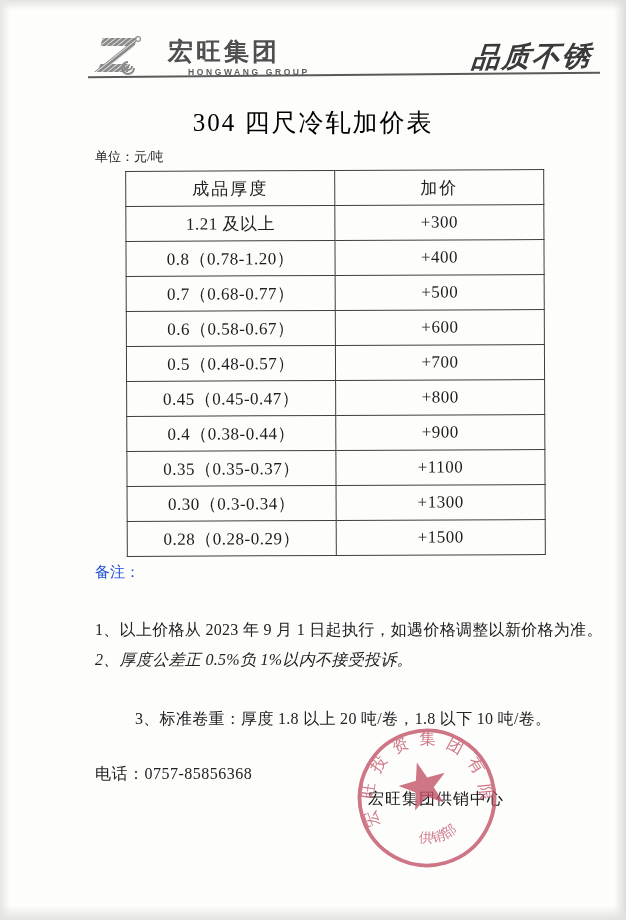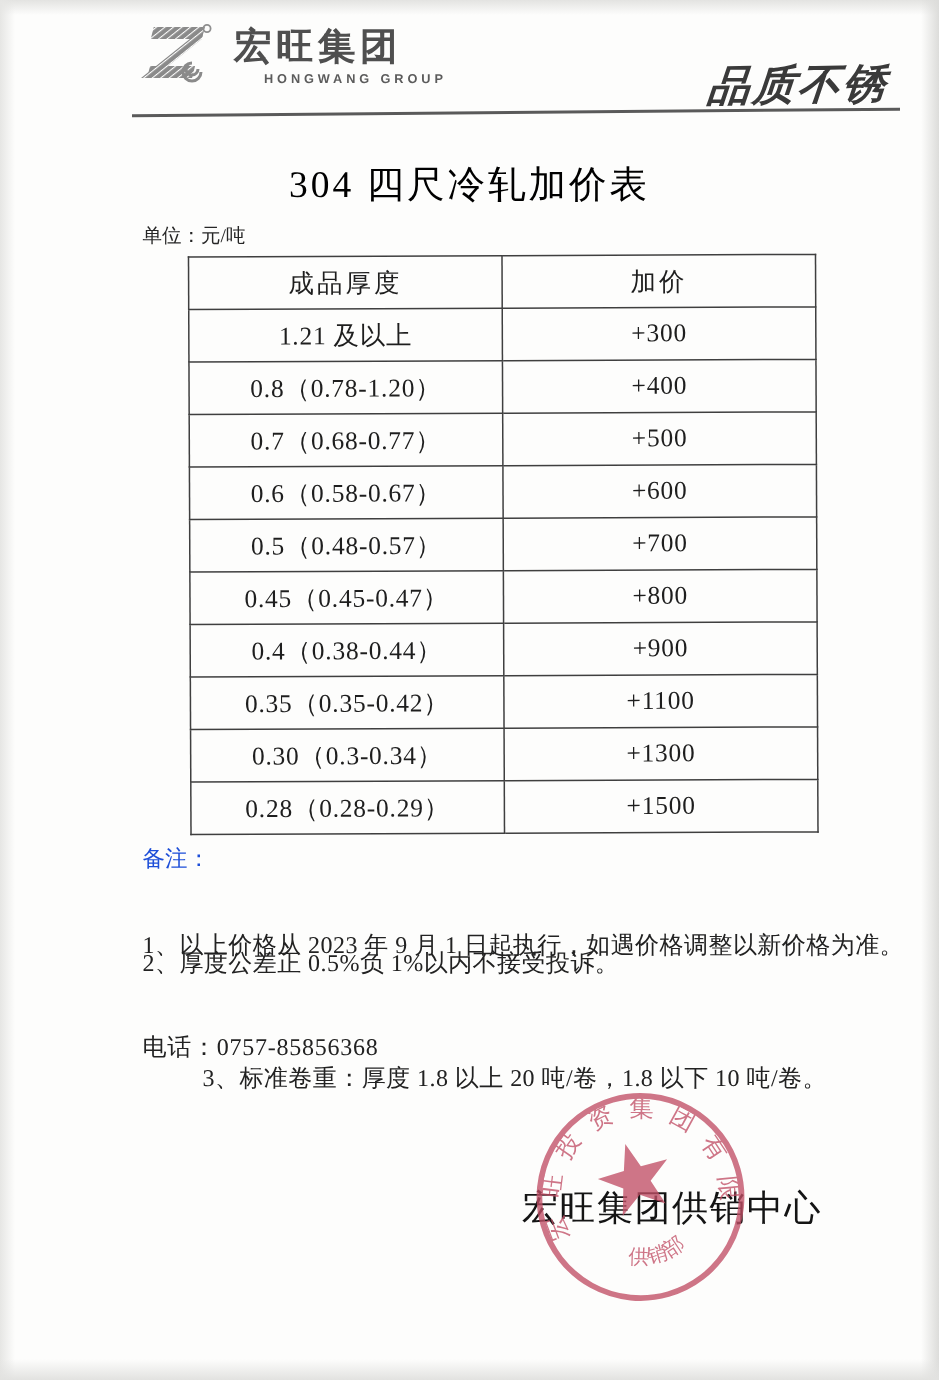--- a/index.html
+++ b/index.html
@@ -14,21 +14,21 @@
     font-family:"Liberation Serif","DejaVu Serif",serif;
   }
   
   .edge { position:absolute; pointer-events:none; }
   .edge-top   { left:0; top:0; width:100%; height:10px; background:linear-gradient(to bottom,#e3e3e1,rgba(255,255,255,0)); }
   .edge-left  { left:0; top:0; width:10px; height:100%; background:linear-gradient(to right,#e6e6e4,rgba(255,255,255,0)); }
   .edge-right { right:0; top:0; width:12px; height:100%; background:linear-gradient(to left,#dcdcda,rgba(255,255,255,0)); }
   .edge-bottom{ left:0; bottom:0; width:100%; height:14px; background:linear-gradient(to top,#e2e2e0,rgba(255,255,255,0)); }
 
   
-  .logo-block { position:absolute; left:90px; top:12px; display:flex; align-items:flex-start; gap:12px; }
+  .logo-block { position:absolute; left:90px; top:32px; display:flex; align-items:flex-start; gap:24px; }
   .logo-mark { width:54px; height:48px; }
   .logo-texts { display:flex; flex-direction:column; margin-top:6px; }
   .company-cn {
     font-family:"Liberation Sans","DejaVu Sans",sans-serif;
     font-weight:bold; font-size:25px; letter-spacing:3px; color:#4f4f4f; line-height:1.05;
   }
   .company-en {
     font-family:"Liberation Sans","DejaVu Sans",sans-serif;
     font-size:8.5px; font-weight:bold; letter-spacing:2.6px; color:#5c5c5c; margin-top:3px;padding-left:20px;
   }
@@ -61,28 +61,28 @@
     height:35px; text-align:center; vertical-align:middle;
     font-size:17px; font-weight:normal; color:#1e1e1e; letter-spacing:0.5px;
   }
   .price-table th { letter-spacing:2px; }
   .price-table { border:1.5px solid #333; }
 
   
   .notes-label { position:absolute; left:95px; top:563px; font-size:15px; color:#1d4ed8; }
   .note-item { position:absolute; left:95px; font-size:16px; color:#222; letter-spacing:0.3px; }
   .note-1 { top:620px; }
-  .note-2 { top:632px; }
+  .note-2 { top:650px;font-style:italic; }
   .note-3 { top:709px;margin-left:40px; }
-  .phone-line { position:absolute; left:95px; top:688px; font-size:16px; color:#222; letter-spacing:0.5px; }
+  .phone-line { position:absolute; left:95px; top:764px; font-size:16px; color:#222; letter-spacing:0.5px; }
 
   
   .signature-text {
-    position:absolute; left:348px; top:789px; z-index:2;
-    font-size:24px; letter-spacing:1px; color:#141414;
+    position:absolute; left:368px; top:789px; z-index:2;
+    font-size:16px; letter-spacing:1px; color:#141414;
   }
   .stamp-wrap { position:absolute; left:327px; top:698px; width:200px; height:200px; z-index:3; }
   .stamp-wrap svg { width:100%; height:100%; }
 </style>
 </head>
 <body>
 
 <div class="page">
 
   <div class="edge edge-top"></div>
@@ -147,21 +147,21 @@
       </tr>
       <tr>
         <td>0.45（0.45-0.47）</td>
         <td>+800</td>
       </tr>
       <tr>
         <td>0.4（0.38-0.44）</td>
         <td>+900</td>
       </tr>
       <tr>
-        <td>0.35（0.35-0.42）</td>
+        <td>0.35（0.35-0.37）</td>
         <td>+1100</td>
       </tr>
       <tr>
         <td>0.30（0.3-0.34）</td>
         <td>+1300</td>
       </tr>
       <tr>
         <td>0.28（0.28-0.29）</td>
         <td>+1500</td>
       </tr>

